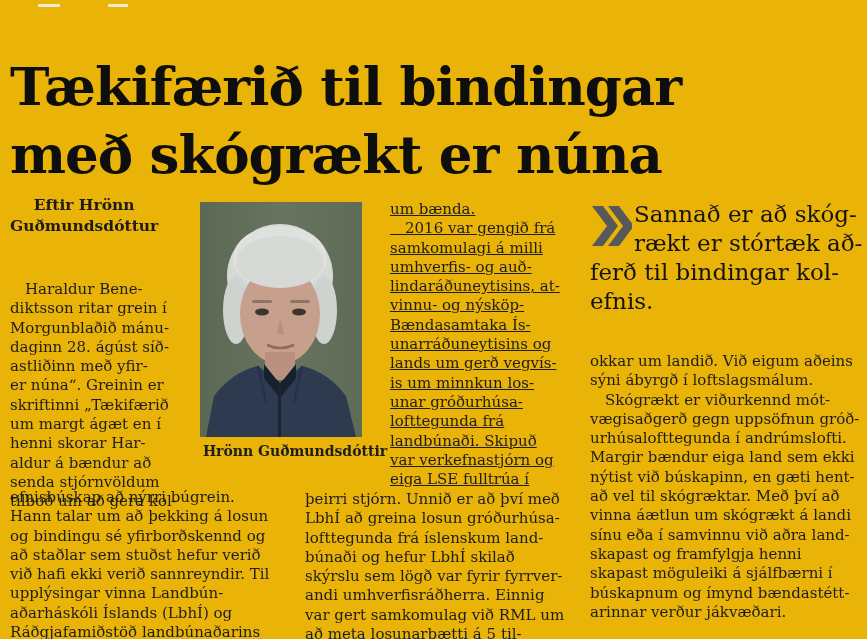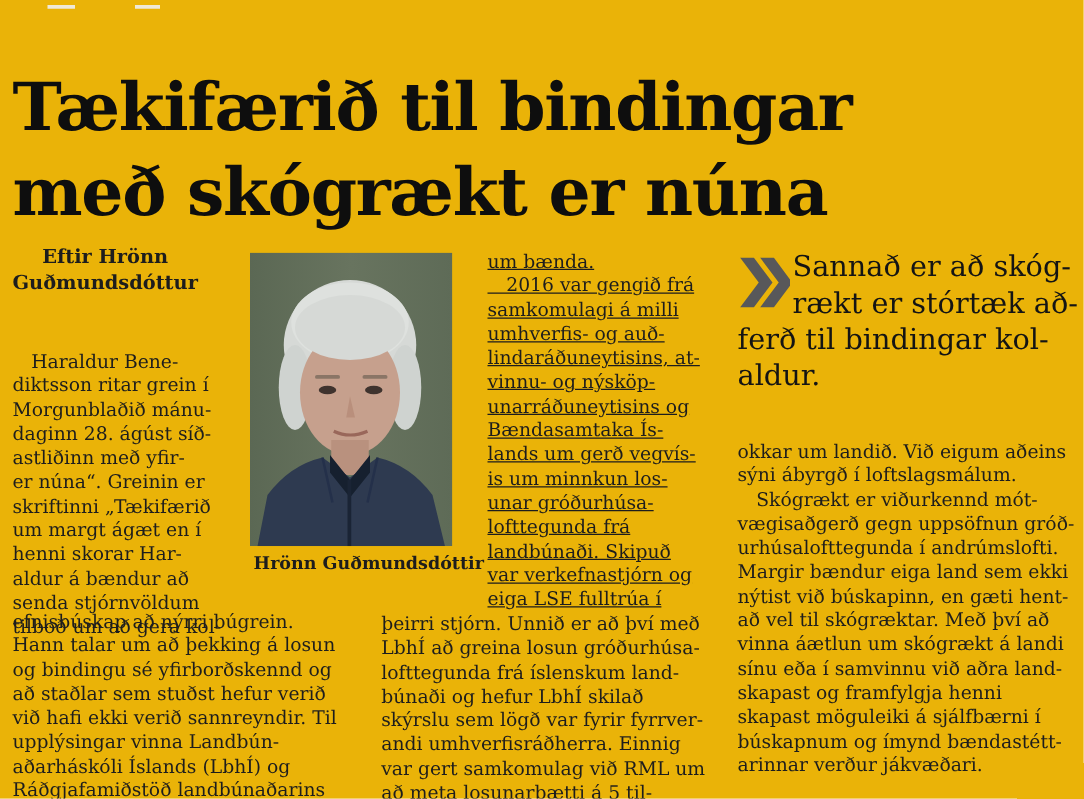--- a/index.html
+++ b/index.html
@@ -132,22 +132,22 @@
     <figcaption id="photo-caption">Hrönn Guðmundsdóttir</figcaption>
   </figure>
 
   <div id="col2-narrow" class="body-col">
       <div class="ln">um bænda.</div>
       <div class="ln"> 2016 var gengið frá</div>
       <div class="ln">samkomulagi á milli</div>
       <div class="ln">umhverfis- og auð-</div>
       <div class="ln">lindaráðuneytisins, at-</div>
       <div class="ln">vinnu- og nýsköp-</div>
+      <div class="ln">Bændasamtaka Ís-</div>
       <div class="ln">unarráðuneytisins og</div>
-      <div class="ln">Bændasamtaka Ís-</div>
       <div class="ln">lands um gerð vegvís-</div>
       <div class="ln">is um minnkun los-</div>
       <div class="ln">unar gróðurhúsa-</div>
       <div class="ln">lofttegunda frá</div>
       <div class="ln">landbúnaði. Skipuð</div>
       <div class="ln">var verkefnastjórn og</div>
       <div class="ln">eiga LSE fulltrúa í</div>
     </div>
 
   <div id="col2-wide" class="body-col">
@@ -165,21 +165,21 @@
     <span id="quote-marker">
       <svg width="40" height="40" viewBox="0 0 40 40" xmlns="http://www.w3.org/2000/svg">
         <polygon points="0,0 11,0 26,20 11,40 0,40 15,20" fill="#58585a"></polygon>
         <polygon points="16,0 27,0 40,17.5 40,22.5 27,40 16,40 31,20" fill="#58585a"></polygon>
       </svg>
     </span>
     <div id="quote-lines">
         <div class="ln">Sannað er að skóg-</div>
         <div class="ln">rækt er stórtæk að-</div>
         <div class="ln">ferð til bindingar kol-</div>
-        <div class="ln">aldur.</div>
+        <div class="ln">efnis.</div>
       </div>
   </div>
 
   <div id="col3-body" class="body-col">
       <div class="ln">okkar um landið. Við eigum aðeins</div>
       <div class="ln">sýni ábyrgð í loftslagsmálum.</div>
       <div class="ln"> Skógrækt er viðurkennd mót-</div>
       <div class="ln">vægisaðgerð gegn uppsöfnun gróð-</div>
       <div class="ln">urhúsalofttegunda í andrúmslofti.</div>
       <div class="ln">Margir bændur eiga land sem ekki</div>

